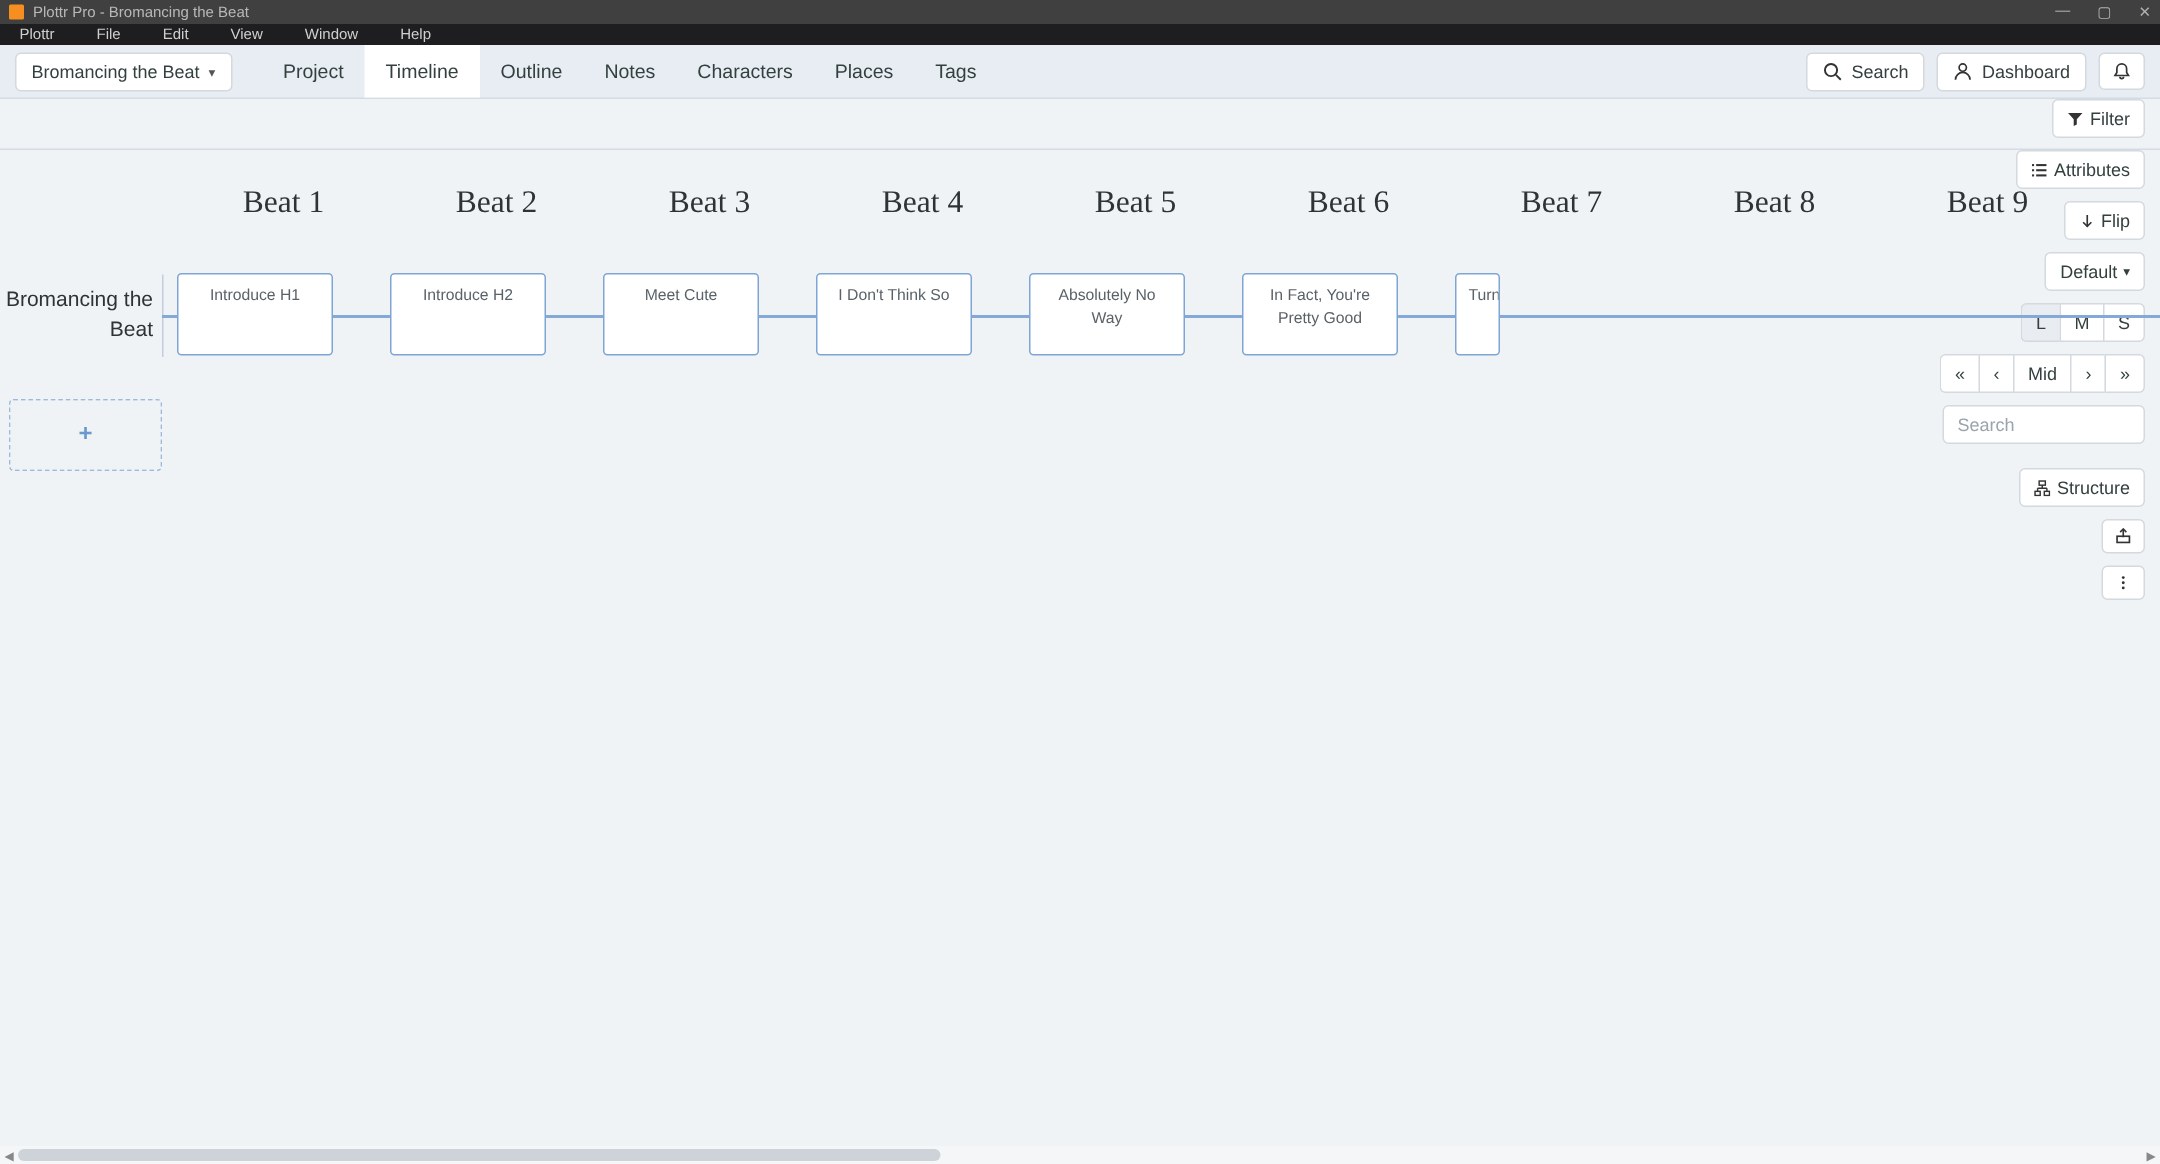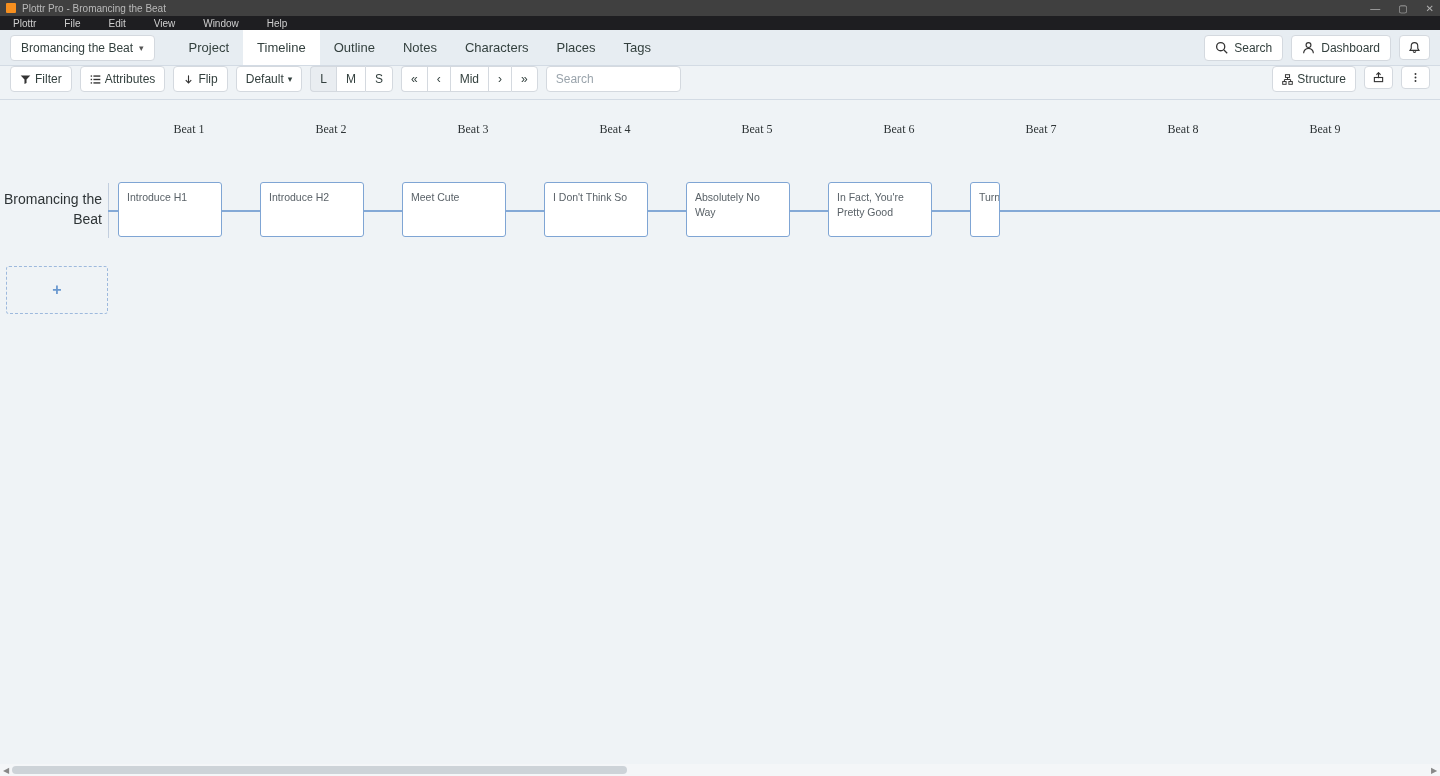--- a/index.html
+++ b/index.html
@@ -22,42 +22,42 @@
 .file-btn .caret { font-size: 9px; color: #555; }
 .nav-tabs { display: flex; margin-left: 20px; align-items: center; }
 .nav-tab { padding: 10px 14px; color: #33403e; font-size: 13px; cursor: pointer; }
 .nav-tab.active { background: #fff; }
 .nav-spacer { flex: 1; }
 .nav-right { display: flex; gap: 8px; align-items: center; }
 .nav-btn { background: #fff; border: 1px solid #d4d9df; border-radius: 4px; padding: 5px 10px; font-size: 12px; color: #33403e; cursor: pointer; display: flex; align-items: center; gap: 6px; }
 .nav-btn svg { width: 13px; height: 13px; }
 
 
-.toolbar { background: #eff3f6; border-bottom: 1px solid #d3dbe4; height: 34px; display: flex; align-items: flex-start; padding: 0 10px; gap: 8px; }
+.toolbar { background: #eff3f6; border-bottom: 1px solid #d3dbe4; height: 34px; display: flex; align-items: flex-end; padding: 0 10px; gap: 8px; flex-direction: column; }
 .btn { background: #fff; border: 1px solid #d4d9df; border-radius: 4px; padding: 5px 9px; font-size: 12px; color: #33403e; cursor: pointer; display: flex; align-items: center; gap: 4px; }
 .btn svg { width: 11px; height: 11px; }
 .btn-group { display: flex; }
 .btn-group .btn { border-radius: 0; border-right-width: 0; }
 .btn-group .btn:first-child { border-radius: 4px 0 0 4px; }
 .btn-group .btn:last-child { border-radius: 0 4px 4px 0; border-right-width: 1px; }
 .btn-group .btn.active { background: #e9edf1; }
 .search-input { background: #fff; border: 1px solid #d4d9df; border-radius: 4px; padding: 5px 9px; font-size: 12px; width: 135px; color: #333; }
 .search-input::placeholder { color: #9aa4ac; }
 .toolbar-spacer { flex: 1; }
 
 
 .canvas { position: relative; width: 100%; height: 676px; overflow: hidden; }
 .beat-headers { position: absolute; top: 22px; left: 118px; display: flex; }
-.beat-header { width: 142px; text-align: center; font-family: Georgia, 'Times New Roman', serif; font-size: 12px; color: #2e3436; }
+.beat-header { width: 142px; text-align: center; font-family: Georgia, 'Times New Roman', serif; font-size: 21px; color: #2e3436; }
 .row-label { position: absolute; top: 90px; left: 0; width: 108px; text-align: right; font-size: 14px; color: #2e3436; padding-right: 6px; line-height: 1.4; }
 .plot-line { position: absolute; top: 110px; left: 108px; height: 2px; width: 1340px; background: #84a9d6; }
 .plot-line-v { position: absolute; left:108px; top:83px; width:1px; height:55px; background:#c2cede; }
 .cards-row { position: absolute; top: 82px; left: 118px; display: flex; }
 .card-cell { width: 142px; display: flex; }
-.card { width: 104px; height: 55px; background: #fff; border: 1px solid #7fa5d4; border-radius: 3px; padding: 7px 8px; font-size: 10.5px; color: #5a6268; cursor: pointer; line-height: 1.45; }
+.card { width: 104px; height: 55px; background: #fff; border: 1px solid #7fa5d4; border-radius: 3px; padding: 7px 8px; font-size: 10.5px; color: #5a6268; cursor: pointer; line-height: 1.45; text-align: center; }
 .add-row { position: absolute; top: 166px; left: 6px; width: 102px; height: 48px; border: 1.5px dashed #9db9dd; border-radius: 3px; display: flex; align-items: center; justify-content: center; color: #6a98cf; font-size: 16px; cursor: pointer; font-weight: bold; }
 
 
 .hscroll { position: absolute; left: 0; right: 0; bottom: 0; height: 12px; background: #f4f6f8; display: flex; align-items: center; }
 .hscroll .arrow { width: 12px; text-align: center; font-size: 8px; color: #888; cursor: pointer; }
 .hscroll .track { flex: 1; height: 10px; position: relative; }
 .hscroll .thumb { position: absolute; left: 0; width: 615px; height: 8px; top: 1px; background: #cdd3d8; border-radius: 4px; }
 </style>
 </head>
 <body>

